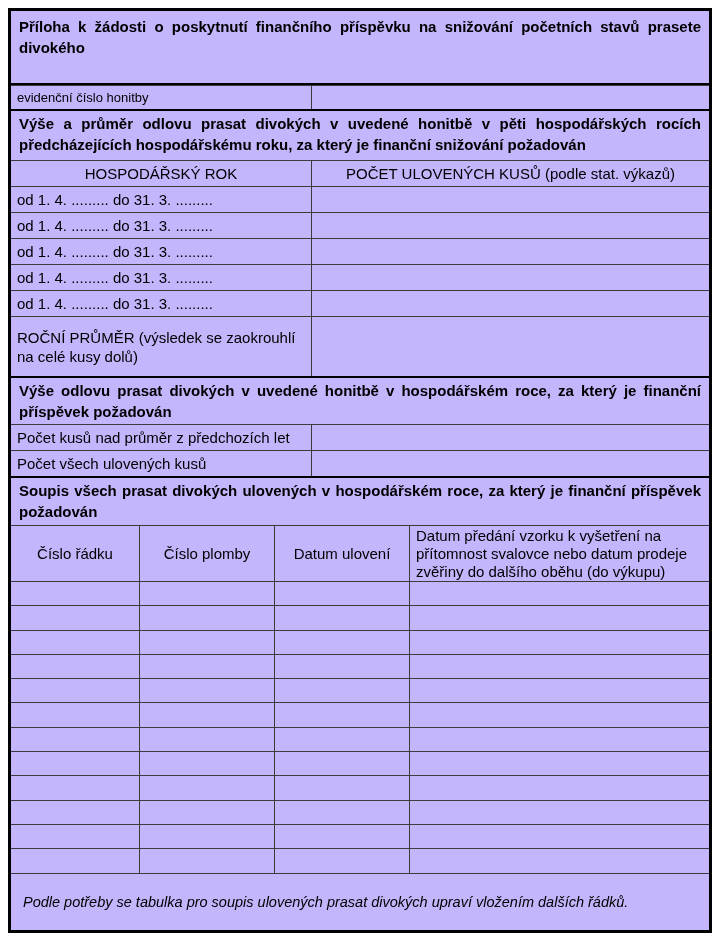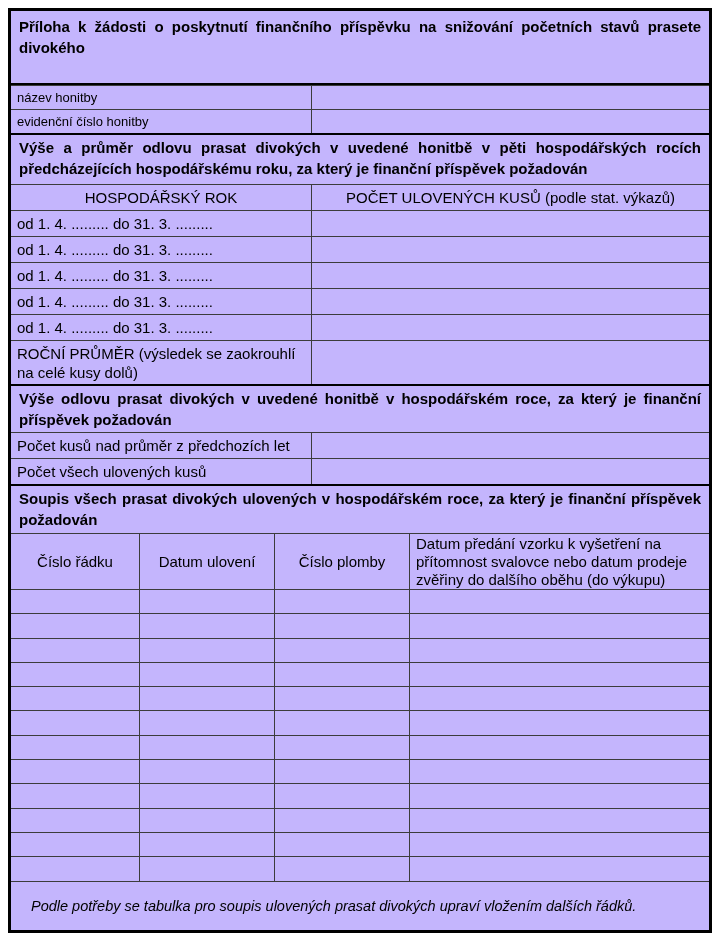--- a/index.html
+++ b/index.html
@@ -40,61 +40,57 @@
   .cell.pad { padding: 1px 6px; }
   .vline { border-right: 1px solid #3c3c3c; }
 
   
   .kcol { width: 301px; }
   .vcol { flex: 1; }
 
   .ident-row { height: 24px; font-size: 13px; }
   .hdr-row   { height: 26px; font-size: 15px; }
   .year-row  { height: 26px; font-size: 15px; }
-  .avg-row   { height: 44px; font-size: 15px; line-height: 19px; }
+  .avg-row   { height: 60px; font-size: 15px; line-height: 19px; }
   .cur-row   { height: 26px; font-size: 15px; }
 
   
   .c1 { width: 129px; }
   .c2 { width: 135px; }
   .c3 { width: 135px; }
   .c4 { flex: 1; }
   .catch-hdr { height: 56px; font-size: 15px; line-height: 18px; }
   .catch-empty { height: 24.3px; }
 
   .catch-body { display: flex; flex-direction: column; }
 
   .footnote-row {
     border-top: 1px solid #3c3c3c;
     flex: 1;
     display: flex; align-items: center;
-    padding: 2px 20px;
+    padding: 2px 12px;
     font-size: 14.5px; font-style: italic;
   }
 </style>
 </head>
 <body>
 
 <div class="page">
 
   <div class="title-block">Příloha k žádosti o poskytnutí finančního příspěvku na snižování početních stavů prasete divokého</div>
 
   <div class="sec">
     <div class="grid-row ident-row">
-      <div class="cell pad vline kcol">název honitby</div>
-      <div class="cell pad vcol"></div>
-    </div>
-    <div class="grid-row ident-row">
       <div class="cell pad vline kcol">evidenční číslo honitby</div>
       <div class="cell pad vcol"></div>
     </div>
   </div>
 
   <div class="sec">
-    <div class="sec-heading h-harvest">Výše a průměr odlovu prasat divokých v uvedené honitbě v pěti hospodářských rocích předcházejících hospodářskému roku, za který je finanční příspěvek požadován</div>
+    <div class="sec-heading h-harvest">Výše a průměr odlovu prasat divokých v uvedené honitbě v pěti hospodářských rocích předcházejících hospodářskému roku, za který je finanční snižování požadován</div>
     <div class="grid-row hdr-row">
       <div class="cell pad center vline kcol">HOSPODÁŘSKÝ ROK</div>
       <div class="cell pad center vcol">POČET ULOVENÝCH KUSŮ (podle stat. výkazů)</div>
     </div>
     <div>
       <div class="grid-row year-row">
         <div class="cell pad vline kcol">od 1. 4. ......... do 31. 3. .........</div>
         <div class="cell pad vcol"></div>
       </div>
     <div class="grid-row year-row">
@@ -129,22 +125,22 @@
     <div class="grid-row cur-row">
       <div class="cell pad vline kcol">Počet všech ulovených kusů</div>
       <div class="cell pad vcol"></div>
     </div>
   </div>
 
   <div class="sec" style="display:flex; flex-direction:column; flex:1;">
     <div class="sec-heading h-soupis">Soupis všech prasat divokých ulovených v hospodářském roce, za který je finanční příspěvek požadován</div>
     <div class="grid-row catch-hdr">
       <div class="cell pad center vline c1">Číslo řádku</div>
+      <div class="cell pad center vline c3">Číslo plomby</div>
       <div class="cell pad center vline c2">Datum ulovení</div>
-      <div class="cell pad center vline c3">Číslo plomby</div>
       <div class="cell pad center c4">Datum předání vzorku k vyšetření na přítomnost svalovce nebo datum prodeje zvěřiny do dalšího oběhu (do výkupu)</div>
     </div>
     <div class="catch-body">
       <div class="grid-row catch-empty">
         <div class="cell vline c1"></div>
         <div class="cell vline c2"></div>
         <div class="cell vline c3"></div>
         <div class="cell c4"></div>
       </div>
     <div class="grid-row catch-empty">

